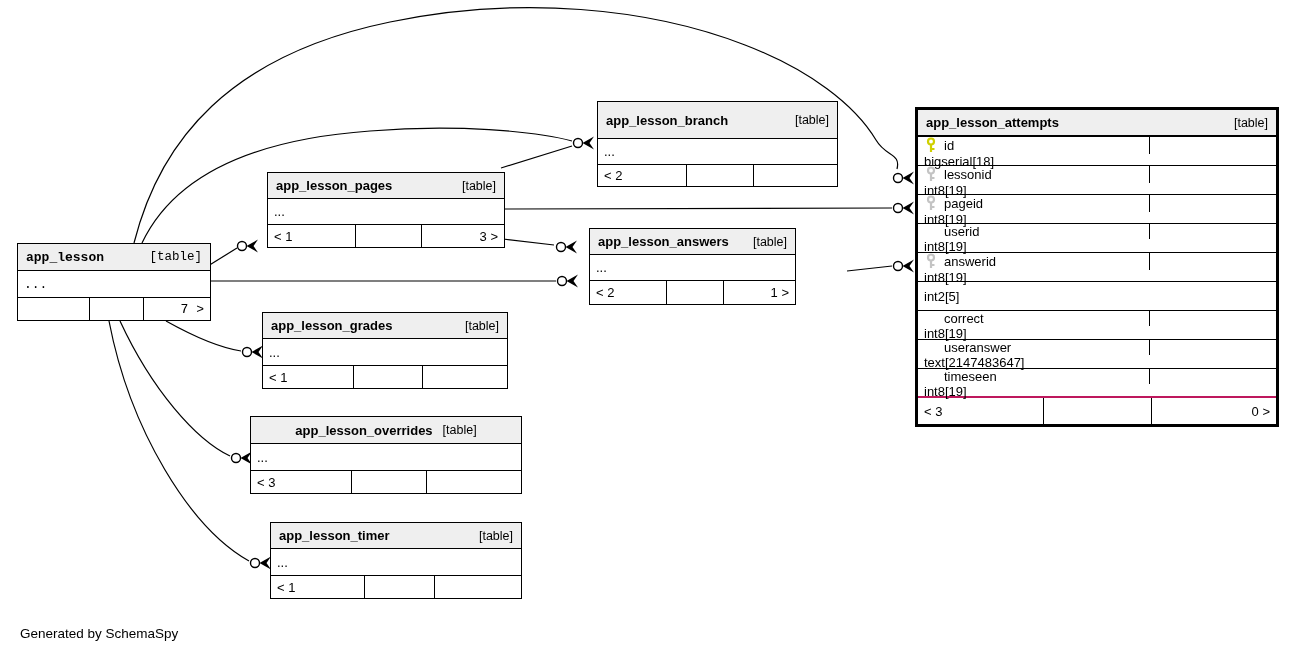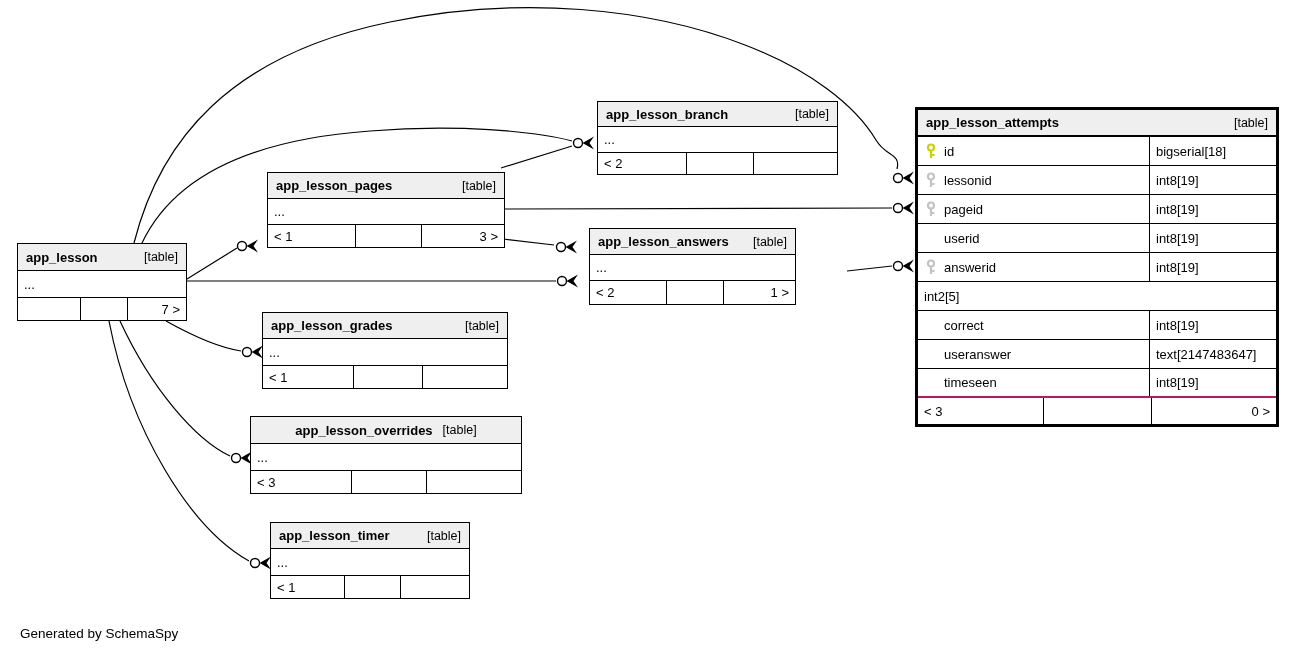--- a/index.html
+++ b/index.html
@@ -13,21 +13,21 @@
   .tbadge{font-weight:normal;font-size:12.5px;padding-left:10px;}
   .tbl-elide{border-bottom:1px solid #000;padding:0 6px;box-sizing:border-box;display:flex;align-items:center;font-size:13px;}
   .tbl-foot{display:flex;box-sizing:border-box;}
   .fc{box-sizing:border-box;display:flex;align-items:center;padding:0 6px;white-space:nowrap;}
   .fc:nth-child(1){width:37%;}
   .fc:nth-child(2){width:28%;border-left:1px solid #000;}
   .fc:nth-child(3){width:35%;border-left:1px solid #000;justify-content:flex-end;}
   
   #tbl-attempts{border:3px solid #000;}
   #tbl-attempts .tbl-head{height:27px;border-bottom:2px solid #000;}
-  .att-row{display:flex;height:29px;box-sizing:border-box;border-bottom:1px solid #000;}
+  .att-row{display:flex;height:29px;box-sizing:border-box;border-bottom:1px solid #000;flex-direction:column;}
   .att-row:last-of-type{border-bottom:2px solid #be185d;}
   .att-name{width:232px;box-sizing:border-box;display:flex;align-items:center;padding-left:7px;border-right:1px solid #000;}
   .att-name .keyslot{width:19px;display:inline-flex;align-items:center;}
   .att-type{flex:1;display:flex;align-items:center;padding-left:6px;box-sizing:border-box;}
   #tbl-attempts .tbl-foot{height:26px;}
   #tbl-attempts .fc:nth-child(1){width:35%;}
   #tbl-attempts .fc:nth-child(2){width:30%;}
   #tbl-attempts .fc:nth-child(3){width:35%;}
   .gen-note{position:absolute;left:20px;top:626px;font-size:13.5px;}
 </style>
@@ -88,21 +88,21 @@
         <polygon fill="#000" points="902.5,208 914,201.5 909.5,208 914,214.5"></polygon>
         <circle cx="898" cy="208" r="4.5" fill="#fff" stroke="#000" stroke-width="1.4"></circle>
       </g>
       <g>
         <polygon fill="#000" points="902.5,266 914,259.5 909.5,266 914,272.5"></polygon>
         <circle cx="898" cy="266" r="4.5" fill="#fff" stroke="#000" stroke-width="1.4"></circle>
       </g>
     </g>
   </svg>
 
-  <div class="tbl" style="left:17px;top:243px;width:170px;">
+  <div class="tbl" style="left:17px;top:243px;width:194px;font-family:Liberation Mono, monospace;">
     <div class="tbl-head" style="height:27px;">
       <span class="tname">app_lesson</span>
       <span class="tbadge">[table]</span>
     </div>
     <div class="tbl-elide" style="height:27px;">...</div>
     <div class="tbl-foot" style="height:22px;">
       <span class="fc"></span>
       <span class="fc"></span>
       <span class="fc">7 &gt;</span>
     </div>
@@ -115,21 +115,21 @@
     </div>
     <div class="tbl-elide" style="height:26px;">...</div>
     <div class="tbl-foot" style="height:22px;">
       <span class="fc">&lt; 1</span>
       <span class="fc"></span>
       <span class="fc">3 &gt;</span>
     </div>
   </div>
 
   <div class="tbl" style="left:597px;top:101px;width:241px;">
-    <div class="tbl-head" style="height:25px;">
+    <div class="tbl-head" style="height:37px;">
       <span class="tname">app_lesson_branch</span>
       <span class="tbadge">[table]</span>
     </div>
     <div class="tbl-elide" style="height:26px;">...</div>
     <div class="tbl-foot" style="height:21px;">
       <span class="fc">&lt; 2</span>
       <span class="fc"></span>
       <span class="fc"></span>
     </div>
   </div>
@@ -166,21 +166,21 @@
       <span class="tbadge">[table]</span>
     </div>
     <div class="tbl-elide" style="height:27px;">...</div>
     <div class="tbl-foot" style="height:22px;">
       <span class="fc">&lt; 3</span>
       <span class="fc"></span>
       <span class="fc"></span>
     </div>
   </div>
 
-  <div class="tbl" style="left:270px;top:522px;width:200px;">
+  <div class="tbl" style="left:270px;top:522px;width:252px;">
     <div class="tbl-head" style="height:26px;">
       <span class="tname">app_lesson_timer</span>
       <span class="tbadge">[table]</span>
     </div>
     <div class="tbl-elide" style="height:27px;">...</div>
     <div class="tbl-foot" style="height:22px;">
       <span class="fc">&lt; 1</span>
       <span class="fc"></span>
       <span class="fc"></span>
     </div>

